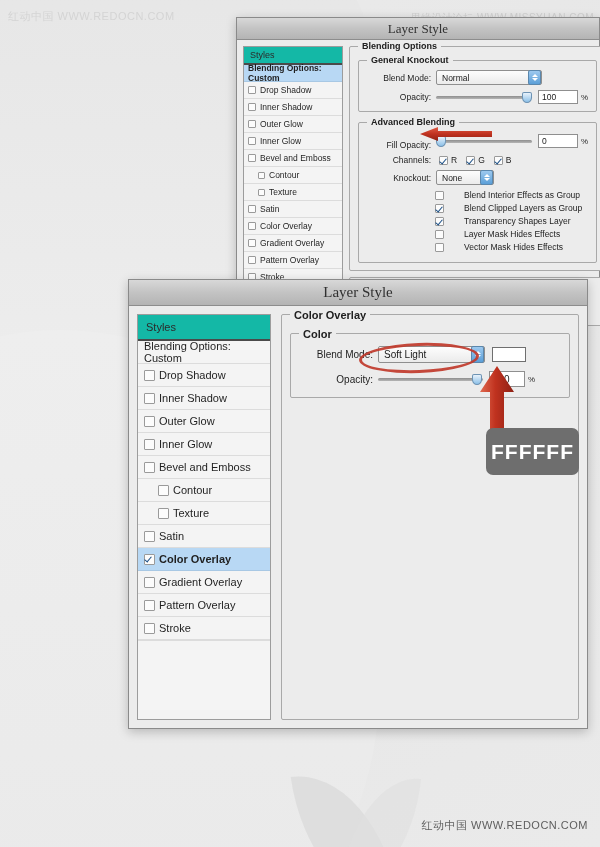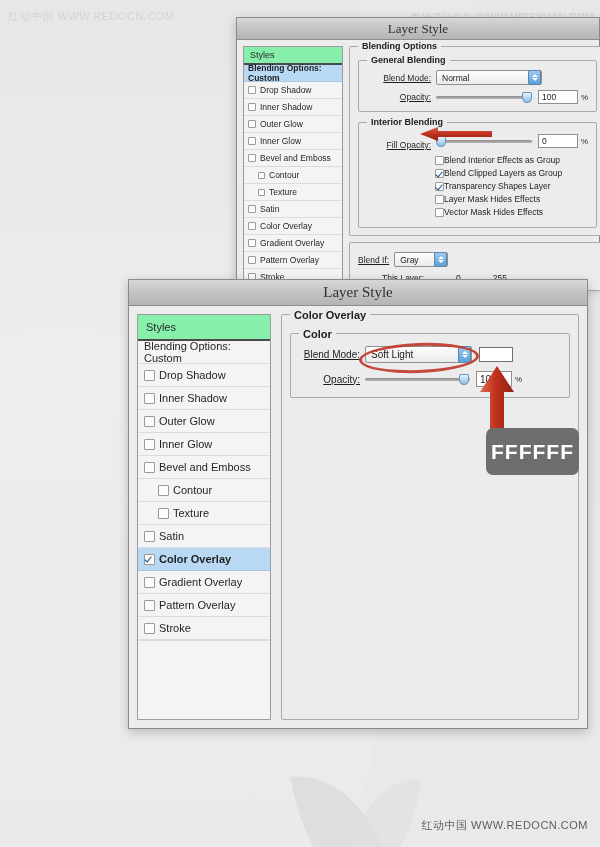--- a/index.html
+++ b/index.html
@@ -56,21 +56,21 @@
 
   .ps-body { display:flex; padding:6px; }
 
   
   .styles-col { width:100px; flex:0 0 auto; }
   .styles-box {
     background:#f4f4f4; border:1px solid #9c9c9c;
   }
   .styles-hdr {
     padding:3px 6px; font-size:9px; color:#2b2b2b;
-    border-bottom:2px solid #4a4a4a; background:#86efac;
+    border-bottom:2px solid #4a4a4a; background:#14b8a6;
   }
   .style-row {
     display:flex; align-items:center; gap:4px;
     padding:2px 4px; font-size:8.5px; color:#1f1f1f;
     border-bottom:1px solid #dcdcdc; height:17px;
   }
   .style-row.sel { background:#b8d8f4; font-weight:bold; border-bottom:1px solid #a8c8e4;}
   .style-row.indent { padding-left:14px; }
   .cbx { width:8px; height:8px; flex:0 0 auto; border:1px solid #9a9a9a;
          background:#fcfcfc; border-radius:1px; position:relative; }
@@ -87,21 +87,21 @@
     border:1px solid #a9a9a9; border-radius:2px;
     margin:0 0 6px 0; padding:8px 8px 7px 8px; position:relative;
     background:#ececec;
   }
   .group > .glabel {
     position:absolute; top:-6px; left:8px; background:#ececec;
     padding:0 4px; font-size:9px; font-weight:bold; color:#202020;
   }
   .row { display:flex; align-items:center; margin-bottom:5px; font-size:8.5px; color:#1d1d1d; }
   .row:last-child { margin-bottom:0; }
-  .rlabel { text-align:right; flex:0 0 auto;text-decoration:underline; }
+  .rlabel { text-align:right; flex:0 0 auto; }
 
   .ps-select {
     height:15px; background:linear-gradient(180deg,#fdfdfd,#ebebeb);
     border:1px solid #8f8f8f; border-radius:2px;
     display:flex; align-items:center; position:relative; padding:0 16px 0 5px;
     font-size:8.5px; color:#1a1a1a;
   }
   .ps-select .arrows {
     position:absolute; right:0; top:-1px; bottom:-1px; width:13px;
     background:linear-gradient(180deg,#9dc9ef,#5b9fd8);
@@ -121,21 +121,21 @@
     position:absolute; top:1px; width:10px; height:11px;
     background:linear-gradient(180deg,#e8f2fb,#8cc0e8);
     border:1px solid #6d93b4; border-radius:2px 2px 50% 50%;
   }
   .numfield {
     width:40px; height:14px; background:#fff; border:1px solid #8f8f8f;
     font-size:8.5px; color:#222; padding:0 3px; line-height:13px;
   }
   .pct { margin-left:3px; font-size:8px; color:#2a2a2a; }
 
-  .chkrow { display:flex; align-items:center; gap:0; font-size:8.5px; margin-bottom:3px; color:#1d1d1d; }
+  .chkrow { display:flex; align-items:center; gap:20px; font-size:8.5px; margin-bottom:3px; color:#1d1d1d; }
   .chkrow .cbx { width:9px; height:9px; }
 
   
   .swatch { width:34px; height:15px; background:#ffffff; border:1px solid #6f6f6f; margin-left:7px; }
 
   
   .blendif-nums { display:flex; font-size:8.5px; color:#1d1d1d; gap:32px; padding-left:24px; }
 
   
   .annot { position:absolute; pointer-events:none; }
@@ -234,21 +234,21 @@
           </div>
       </div>
     </div>
 
     <div class="opt-col">
 
       <div class="group" style="padding-top:9px;">
         <div class="glabel">Blending Options</div>
 
         <div class="group" style="margin-top:4px; padding-top:9px;">
-          <div class="glabel">General Blending</div>
+          <div class="glabel">General Knockout</div>
 
           <div class="row">
             <span class="rlabel" style="width:64px;">Blend Mode:</span>
             <div class="ps-select" style="width:106px; margin-left:5px;">
               <span>Normal</span>
               <span class="arrows">
                   <i class="up"></i>
                   <i class="dn"></i>
                 </span>
             </div>
@@ -259,33 +259,60 @@
             <div class="slider" style="width:96px; flex:0 0 auto; margin-left:5px;">
               <div class="track"></div>
               <div class="knob" style="left:86px;"></div>
             </div>
             <div class="numfield">100</div>
             <span class="pct">%</span>
           </div>
         </div>
 
         <div class="group" style="margin-top:10px; padding-top:9px; margin-bottom:0;">
-          <div class="glabel">Interior Blending</div>
+          <div class="glabel">Advanced Blending</div>
 
           <div class="row">
             <span class="rlabel" style="width:64px;margin-top:8px;">Fill Opacity:</span>
             <div class="slider" style="width:96px; flex:0 0 auto; margin-left:5px;">
               <div class="track"></div>
               <div class="knob" style="left:0px;"></div>
             </div>
             <div class="numfield">0</div>
             <span class="pct">%</span>
           </div>
 
-
+          <div class="row">
+            <span class="rlabel" style="width:64px;">Channels:</span>
+            <div id="channels-wrap" style="display:flex; gap:9px; margin-left:8px;">
+                <span style="display: flex; align-items: center; gap: 3px;">
+                  <span class="cbx on" style="width: 9px; height: 9px;"></span>
+                  <span>R</span>
+                </span>
+                <span style="display: flex; align-items: center; gap: 3px;">
+                  <span class="cbx on" style="width: 9px; height: 9px;"></span>
+                  <span>G</span>
+                </span>
+                <span style="display: flex; align-items: center; gap: 3px;">
+                  <span class="cbx on" style="width: 9px; height: 9px;"></span>
+                  <span>B</span>
+                </span>
+              </div>
+          </div>
+
+          <div class="row">
+            <span class="rlabel" style="width:64px;">Knockout:</span>
+            <div class="ps-select" style="width:58px; margin-left:5px;">
+              <span>None</span>
+              <span class="arrows">
+                  <i class="up"></i>
+                  <i class="dn"></i>
+                </span>
+            </div>
+          </div>
 
           <div id="adv-checks" style="margin-left:68px; margin-top:5px;">
               <div class="chkrow">
                 <span class="cbx"></span>
                 <span>Blend Interior Effects as Group</span>
               </div>
               <div class="chkrow">
                 <span class="cbx on"></span>
                 <span>Blend Clipped Layers as Group</span>
               </div>
@@ -403,21 +430,21 @@
             </div>
           </div>
         <div class="styles-filler" style="flex:1 1 auto; border-top:1px solid #dcdcdc;"></div>
       </div>
     </div>
 
     <div class="opt-col" style="margin-left:10px;">
       <div class="group" style="height:406px; padding-top:12px;">
         <div class="glabel" style="font-size:11px;">Color Overlay</div>
 
-        <div class="group" style="margin-top:6px; padding:12px 10px 10px 1px;">
+        <div class="group" style="margin-top:6px; padding:12px 10px 10px 14px;">
           <div class="glabel" style="font-size:11px;">Color</div>
 
           <div class="row" style="font-size:10px; margin-bottom:8px;">
             <span class="rlabel" style="width:68px;">Blend Mode:</span>
             <div class="ps-select" style="width:107px; height:17px; margin-left:5px; font-size:10px;">
               <span>Soft Light</span>
               <span class="arrows">
                   <i class="up"></i>
                   <i class="dn"></i>
                 </span>

